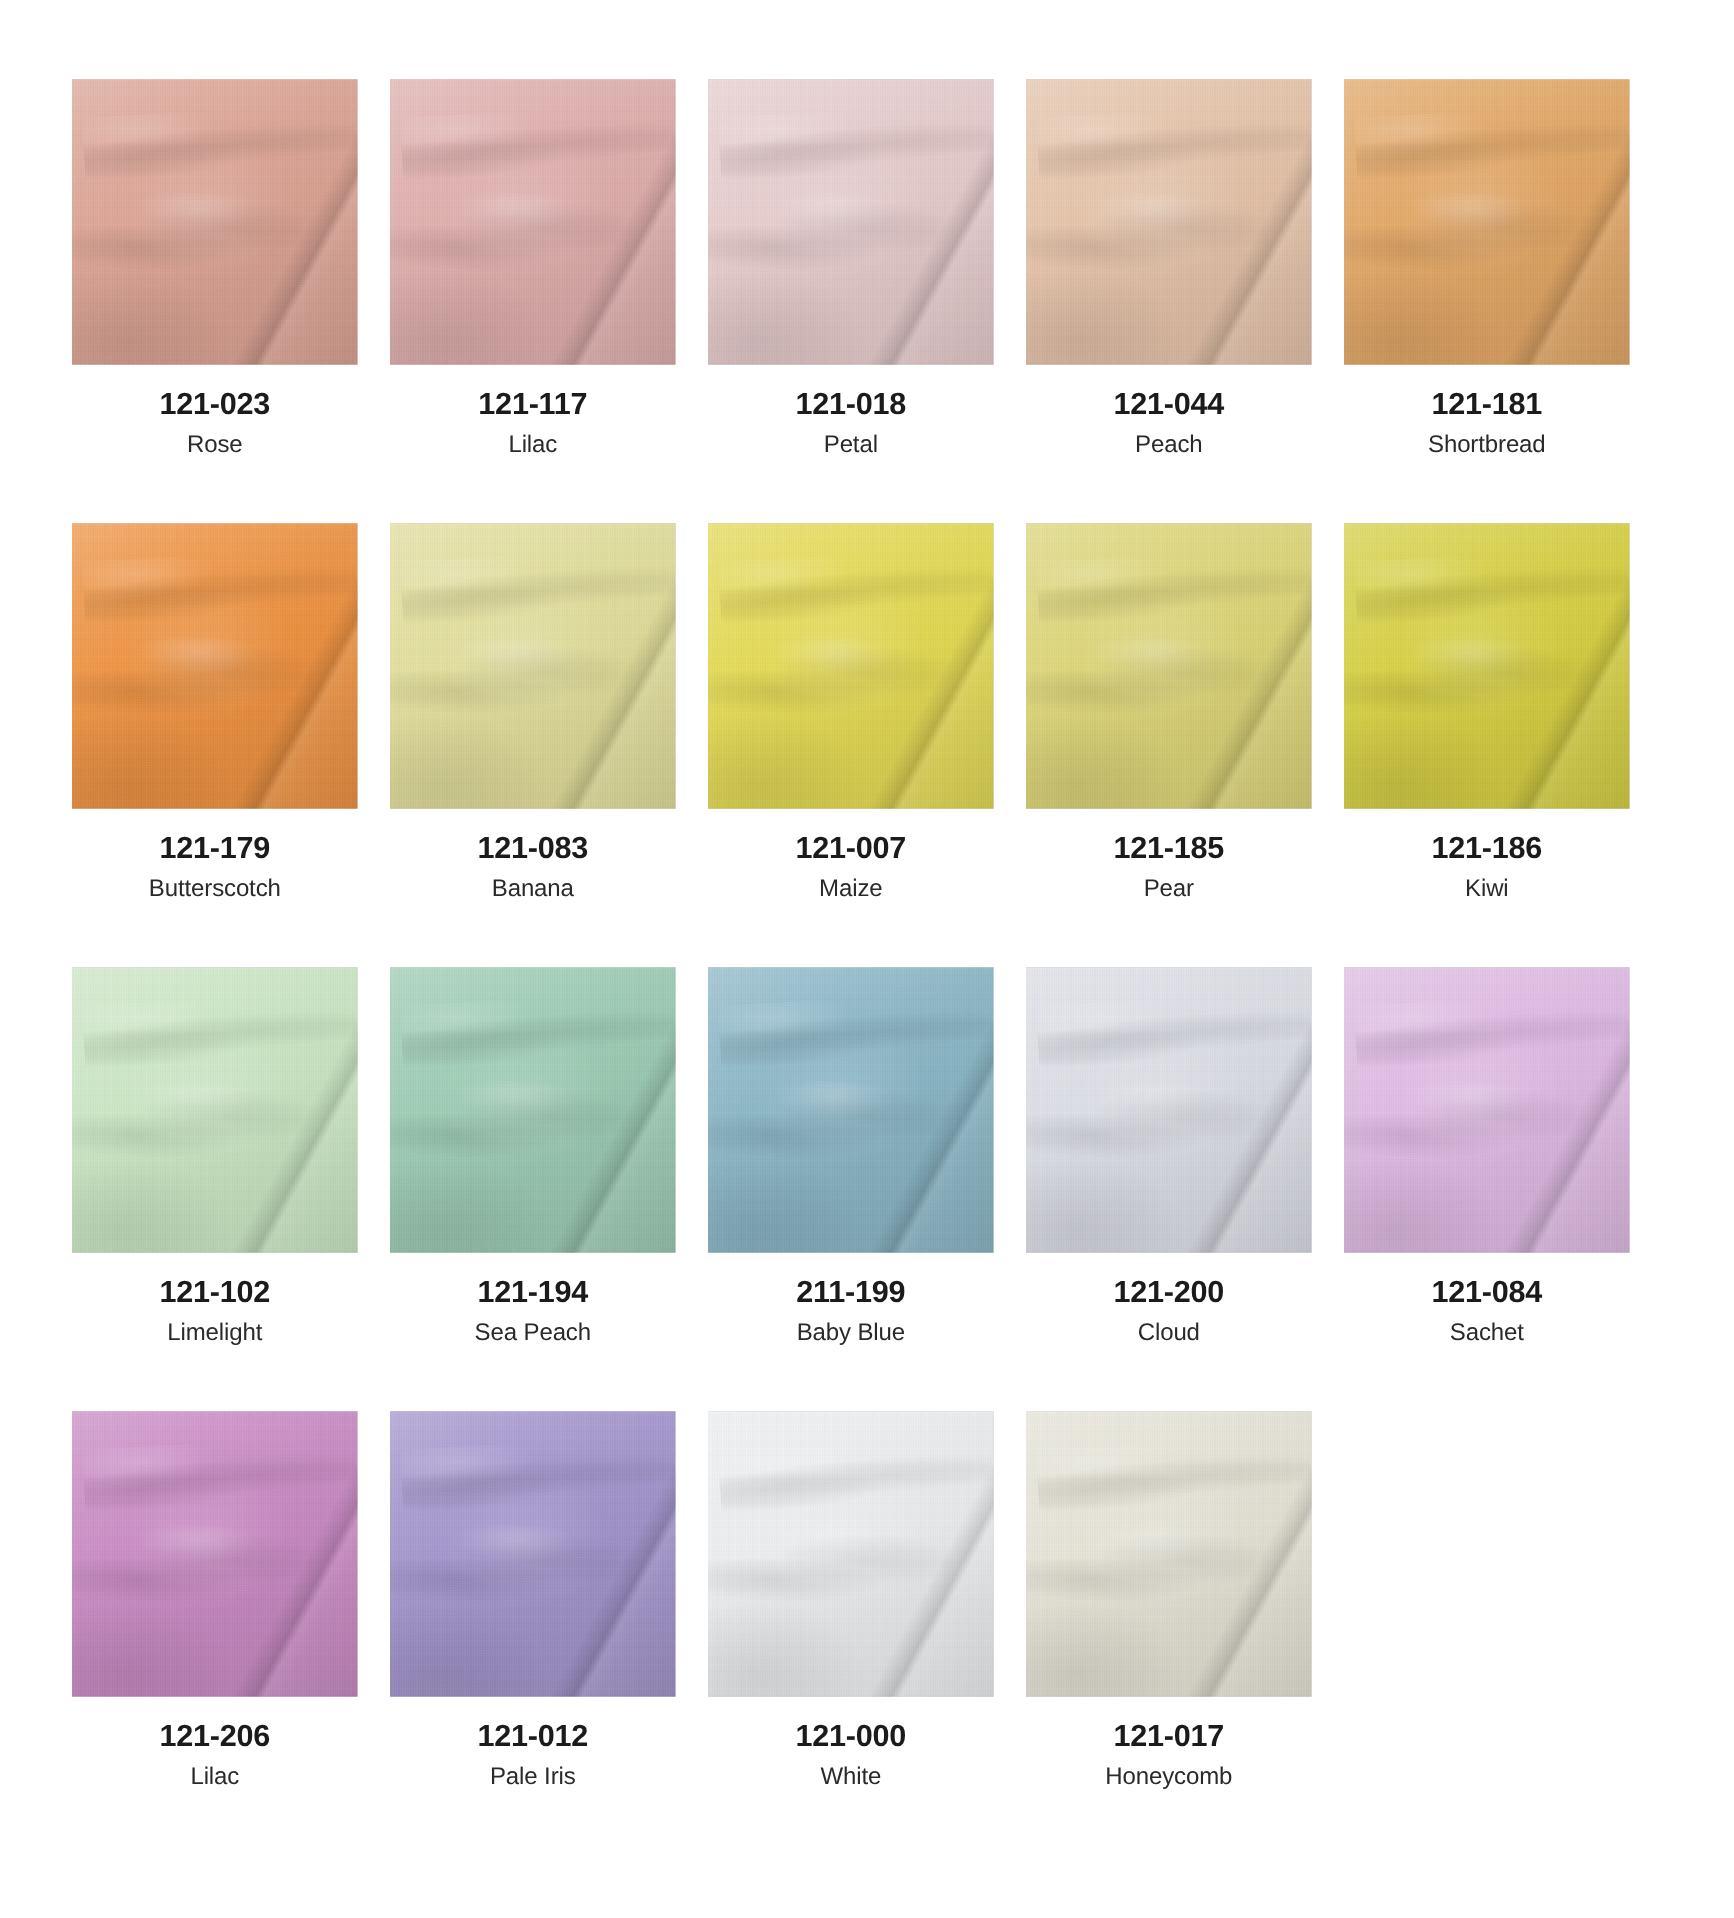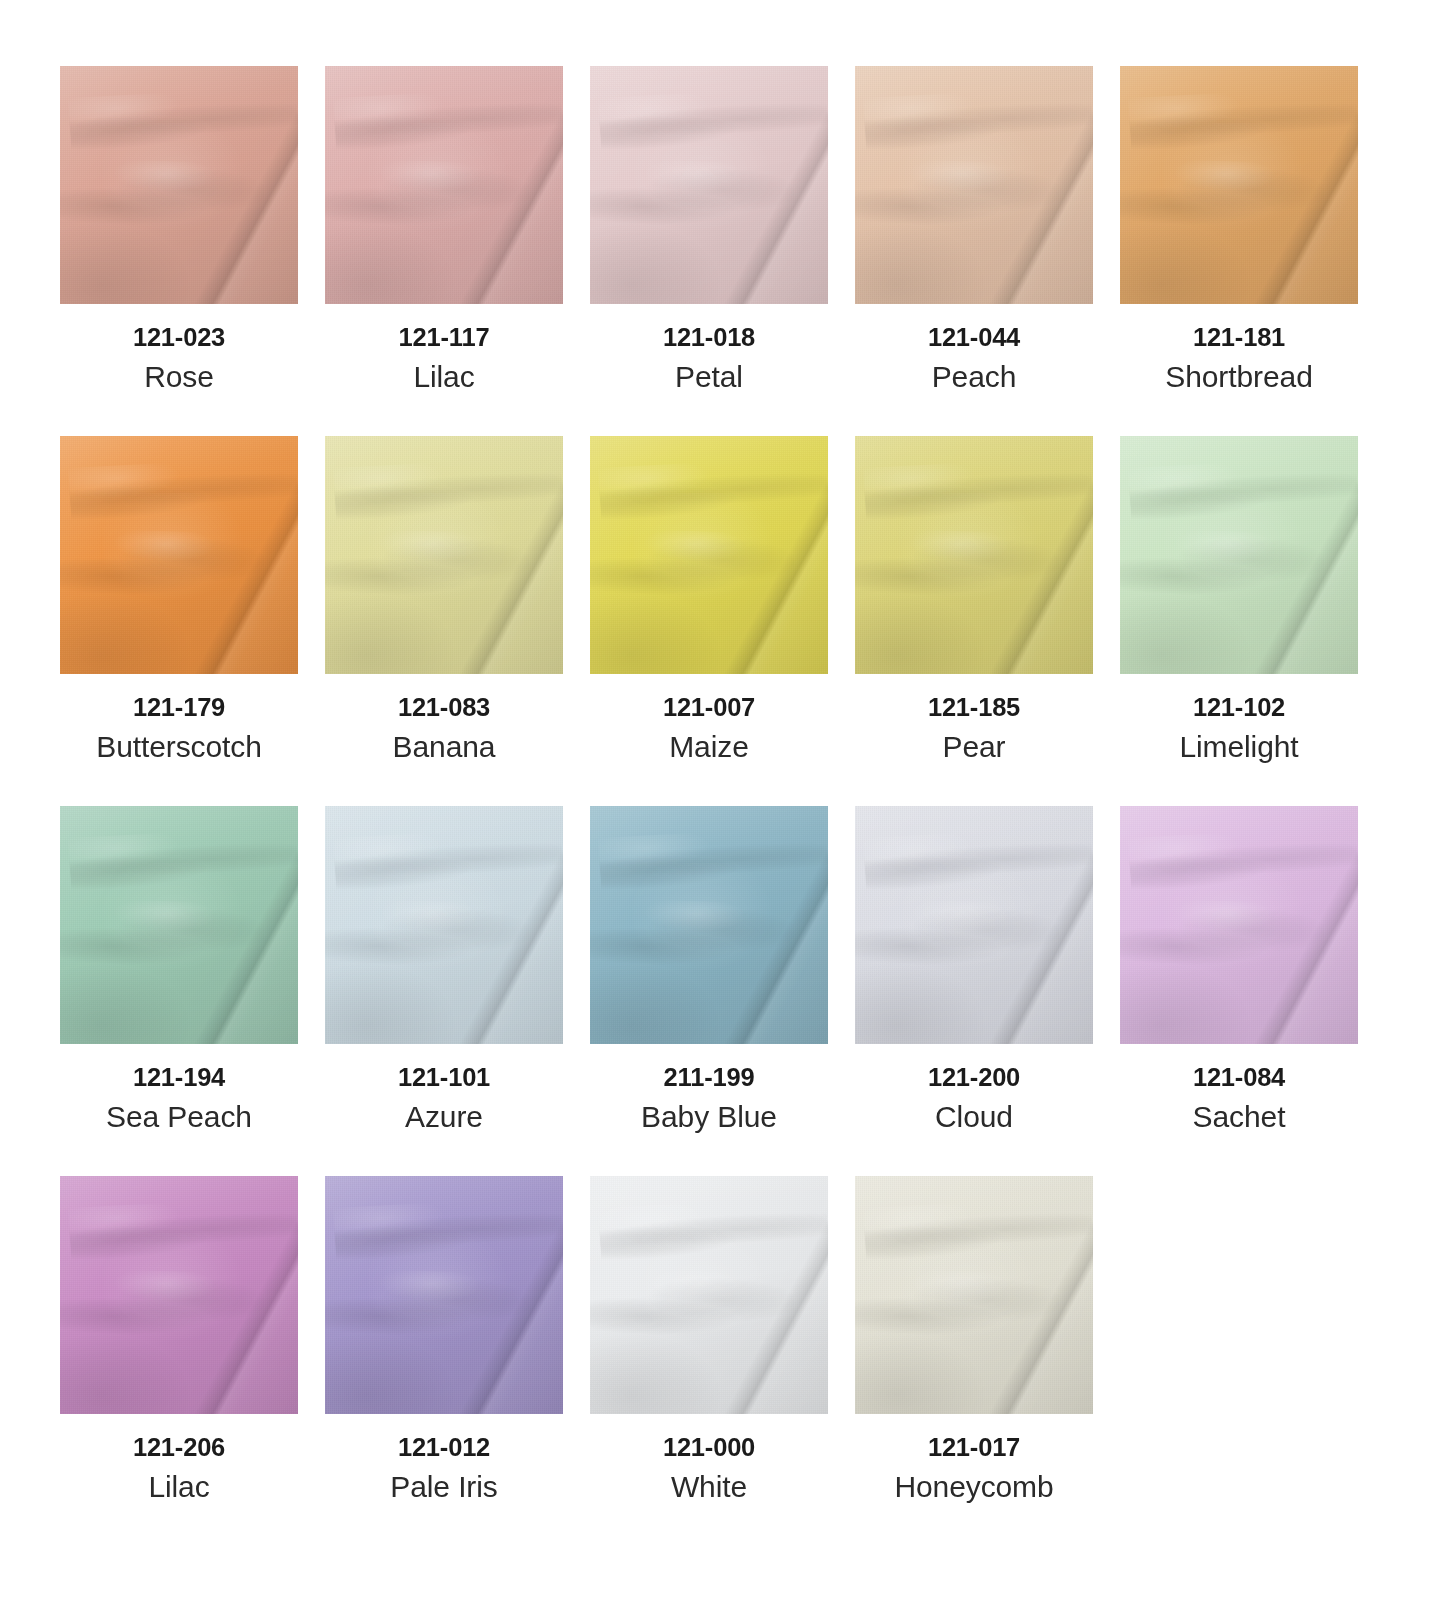--- a/index.html
+++ b/index.html
@@ -151,21 +151,21 @@
     margin-top: 20px;
     font-size: 25.5px;
     font-weight: 700;
     color: #1b1b1b;
     letter-spacing: -0.2px;
     line-height: 1.05;
     text-align: center;
   }
   .swatch-name {
     margin-top: 10px;
-    font-size: 30px;
+    font-size: 20px;
     font-weight: 400;
     color: #2a2a2a;
     letter-spacing: -0.1px;
     line-height: 1.05;
     text-align: left;
     white-space: nowrap;
   }
 </style>
 </head>
 <body>
@@ -291,20 +291,34 @@
         <div class="crease-upper"></div>
         <div class="crease-lower"></div>
         <div class="highlight-center"></div>
         <div class="shadow-lower-left"></div>
         <div class="fabric-weave"></div>
       </div>
       <div class="swatch-code">121-185</div>
       <div class="swatch-name">Pear</div>
     </div>
     <div class="swatch-card">
+      <div class="swatch-chip" style="--c: #d6d042;">
+        <div class="fabric-base"></div>
+        <div class="fabric-shade"></div>
+        <div class="fold-main"></div>
+        <div class="crease-upper"></div>
+        <div class="crease-lower"></div>
+        <div class="highlight-center"></div>
+        <div class="shadow-lower-left"></div>
+        <div class="fabric-weave"></div>
+      </div>
+      <div class="swatch-code">121-186</div>
+      <div class="swatch-name">Kiwi</div>
+    </div>
+    <div class="swatch-card">
       <div class="swatch-chip" style="--c: #cbe7c4;">
         <div class="fabric-base"></div>
         <div class="fabric-shade"></div>
         <div class="fold-main"></div>
         <div class="crease-upper"></div>
         <div class="crease-lower"></div>
         <div class="highlight-center"></div>
         <div class="shadow-lower-left"></div>
         <div class="fabric-weave"></div>
       </div>
@@ -319,34 +333,20 @@
         <div class="crease-upper"></div>
         <div class="crease-lower"></div>
         <div class="highlight-center"></div>
         <div class="shadow-lower-left"></div>
         <div class="fabric-weave"></div>
       </div>
       <div class="swatch-code">121-194</div>
       <div class="swatch-name">Sea Peach</div>
     </div>
     <div class="swatch-card">
-      <div class="swatch-chip" style="--c: #cfdee6;">
-        <div class="fabric-base"></div>
-        <div class="fabric-shade"></div>
-        <div class="fold-main"></div>
-        <div class="crease-upper"></div>
-        <div class="crease-lower"></div>
-        <div class="highlight-center"></div>
-        <div class="shadow-lower-left"></div>
-        <div class="fabric-weave"></div>
-      </div>
-      <div class="swatch-code">121-101</div>
-      <div class="swatch-name">Azure</div>
-    </div>
-    <div class="swatch-card">
       <div class="swatch-chip" style="--c: #8ab6c6;">
         <div class="fabric-base"></div>
         <div class="fabric-shade"></div>
         <div class="fold-main"></div>
         <div class="crease-upper"></div>
         <div class="crease-lower"></div>
         <div class="highlight-center"></div>
         <div class="shadow-lower-left"></div>
         <div class="fabric-weave"></div>
       </div>

